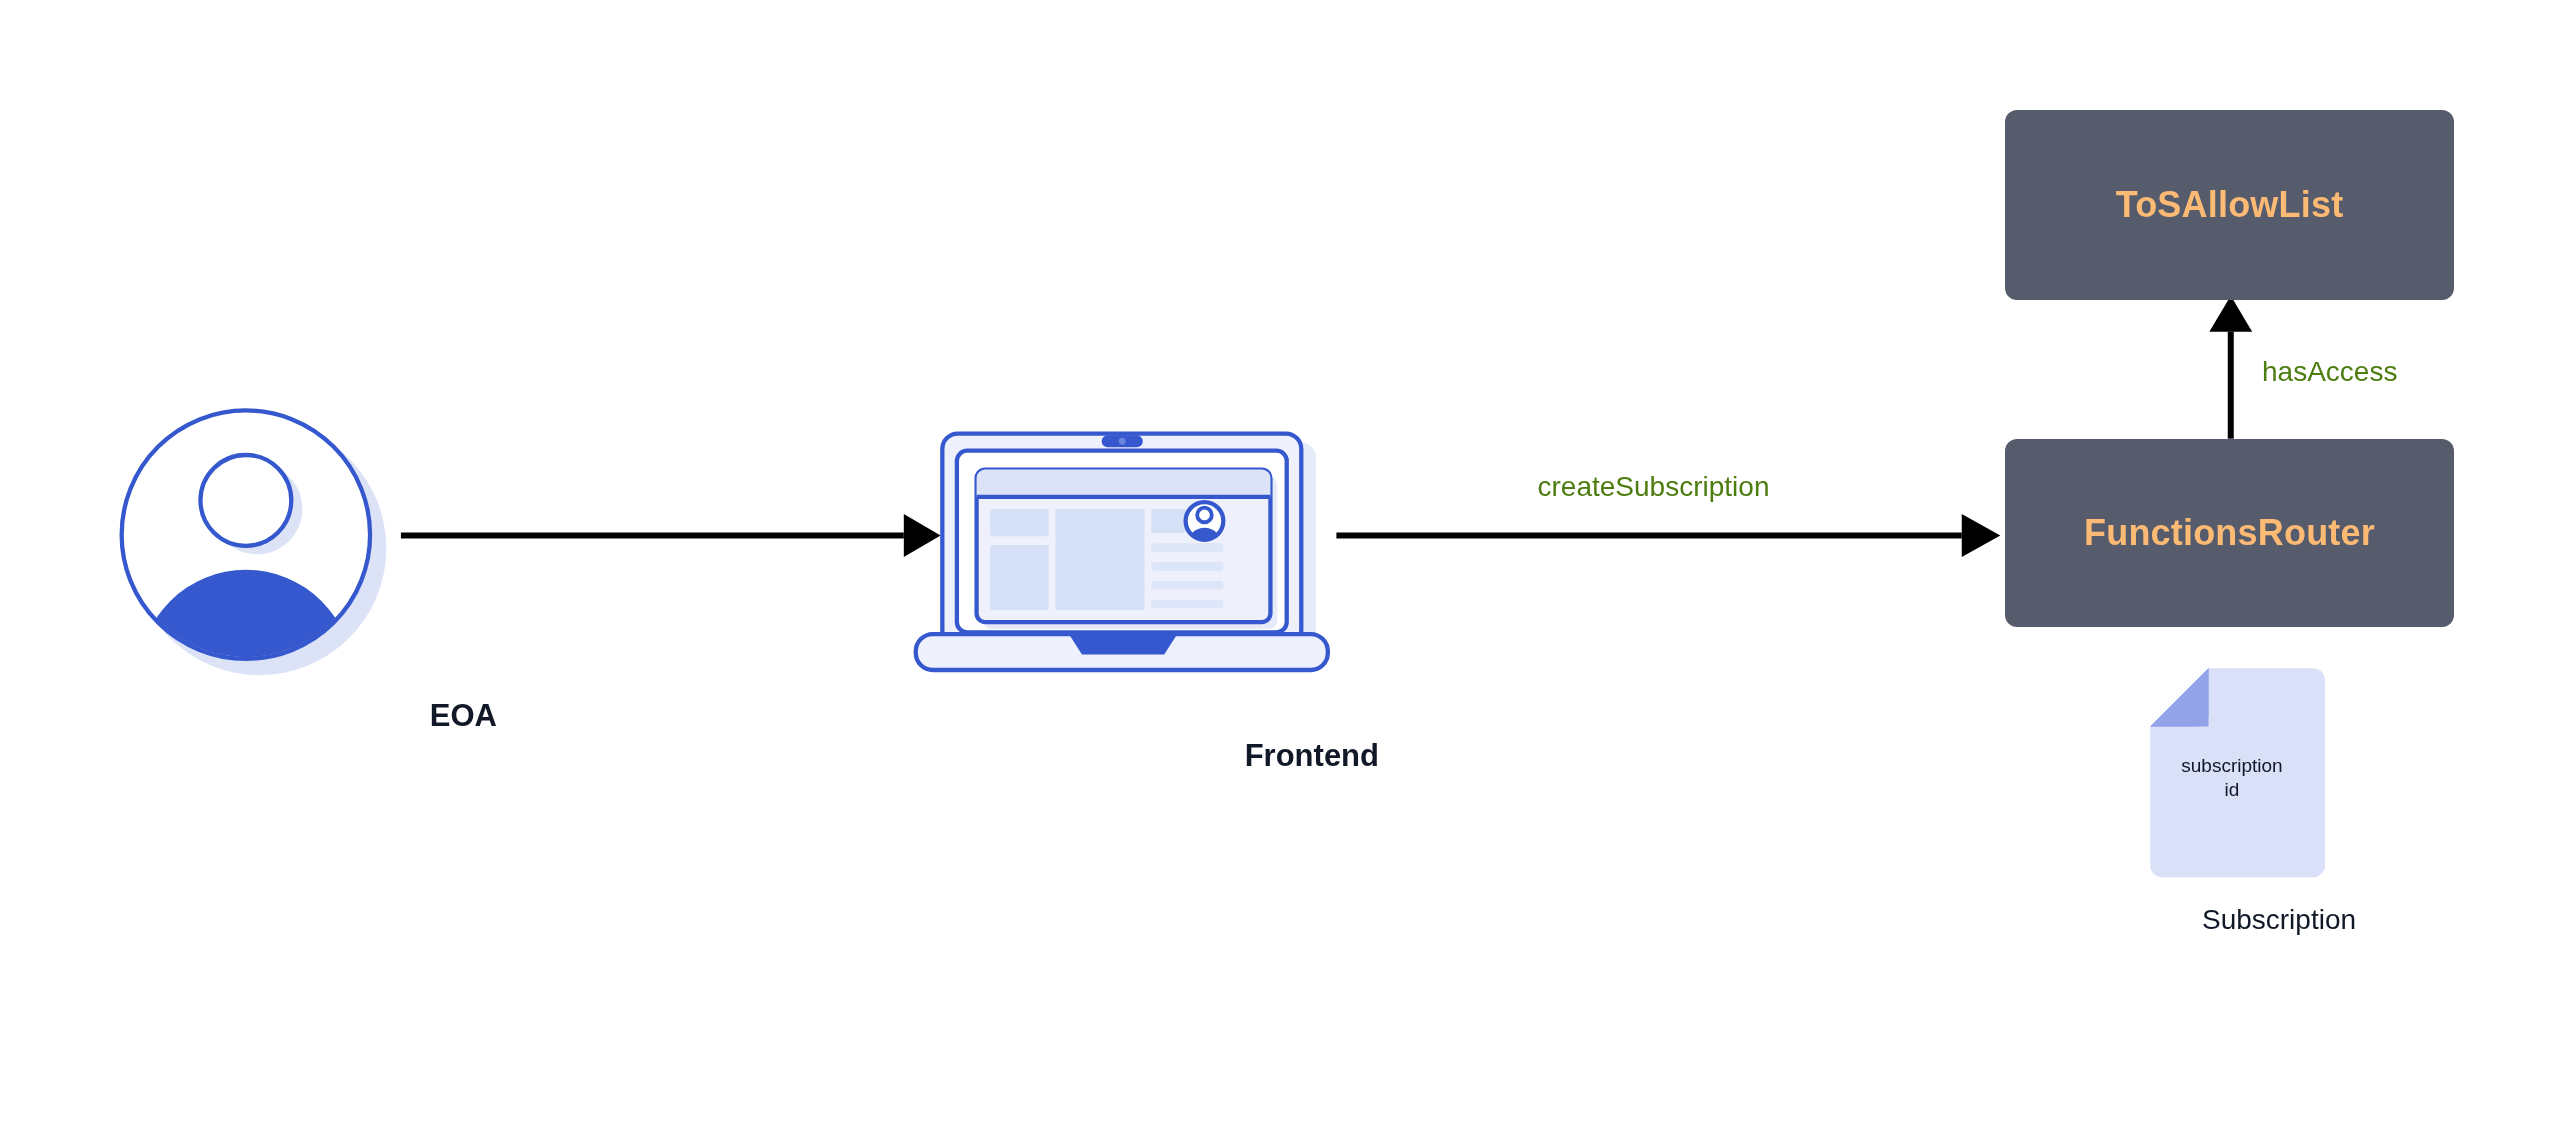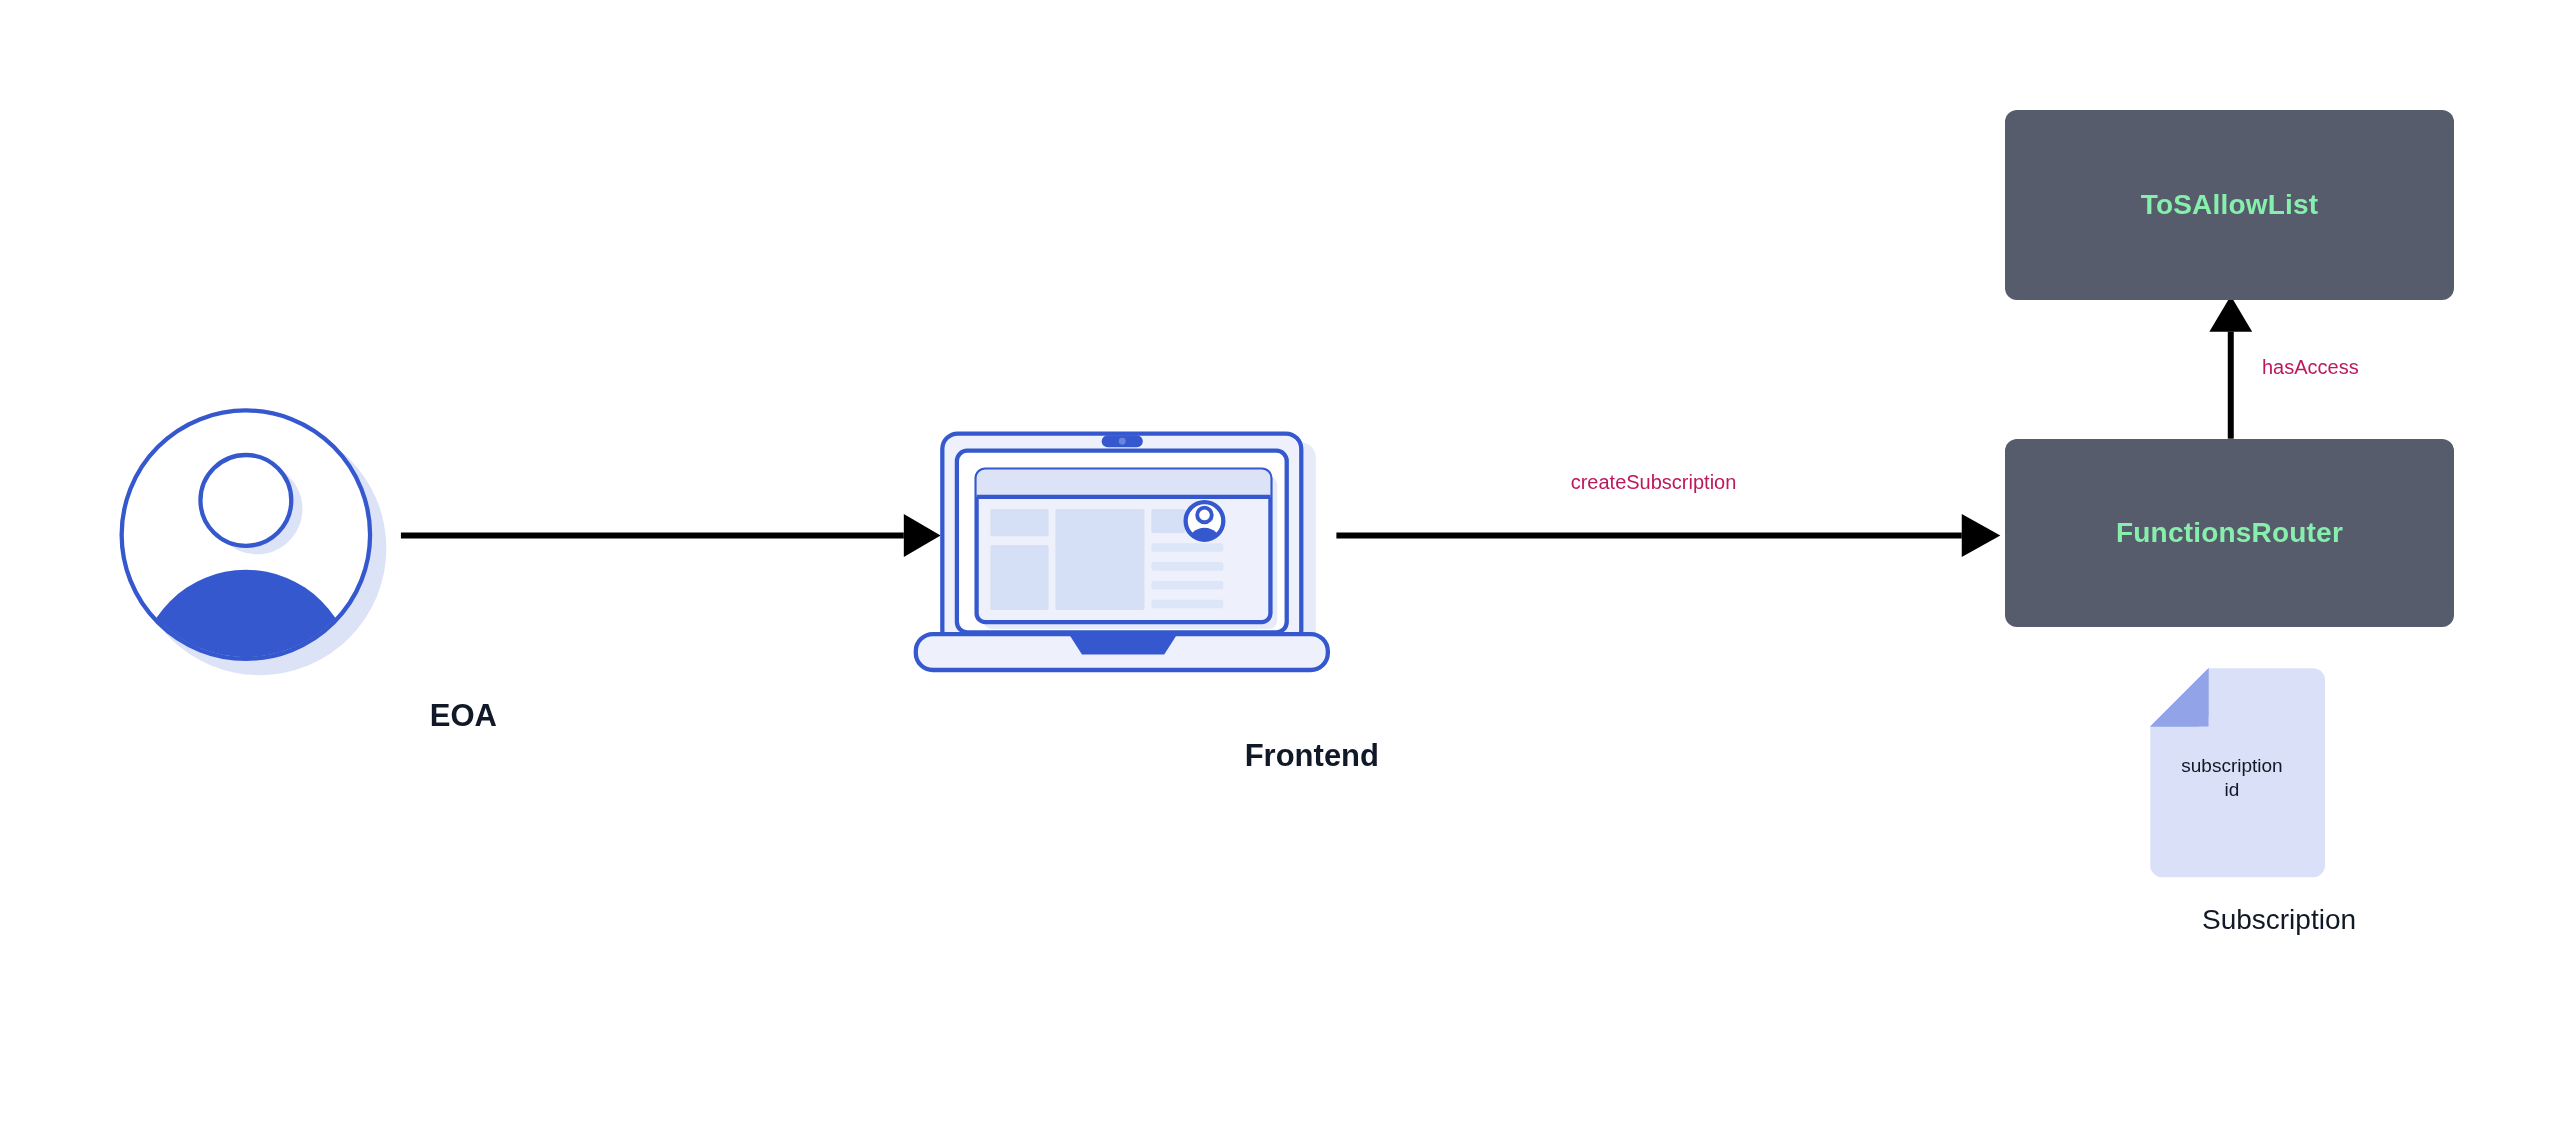--- a/index.html
+++ b/index.html
@@ -23,24 +23,24 @@
   .node-box {
     position: absolute;
     background: #565c6c;
     border-radius: 12px;
     display: flex;
     align-items: center;
     justify-content: center;
     box-sizing: border-box;
   }
   .node-box-label {
-    color: #86efac;
+    color: #fdba74;
     font-family: "Liberation Sans", sans-serif;
     font-weight: bold;
-    font-size: 28px;
+    font-size: 36px;
     letter-spacing: 0.2px;
     white-space: nowrap;
     text-align: center;
   }
 
   #box-tos-allowlist  { left: 2005px; top: 110px; width: 449px; height: 190px; }
   #box-functionsrouter{ left: 2005px; top: 439px; width: 449px; height: 188px; }
 
   
   .caption {
@@ -51,24 +51,24 @@
     font-size: 31px;
     text-align: right;
     white-space: nowrap;
   }
   #caption-eoa      { left: 0px;   top: 698px; width: 497px; }
   #caption-frontend { left: 882px; top: 738px; width: 497px; }
 
   
   .edge-label {
     position: absolute;
-    color: #be185d;
+    color: #4d7c0f;
     font-family: "Liberation Sans", sans-serif;
     font-weight: normal;
-    font-size: 20px;
+    font-size: 28px;
     white-space: nowrap;
     text-align: center;
   }
   #label-createsubscription { left: 1285px; top: 471px; width: 737px; }
   #label-hasaccess          { left: 2262px; top: 356px; }
 
   
   #caption-subscription-created {
     position: absolute;
     left: 2082px;

